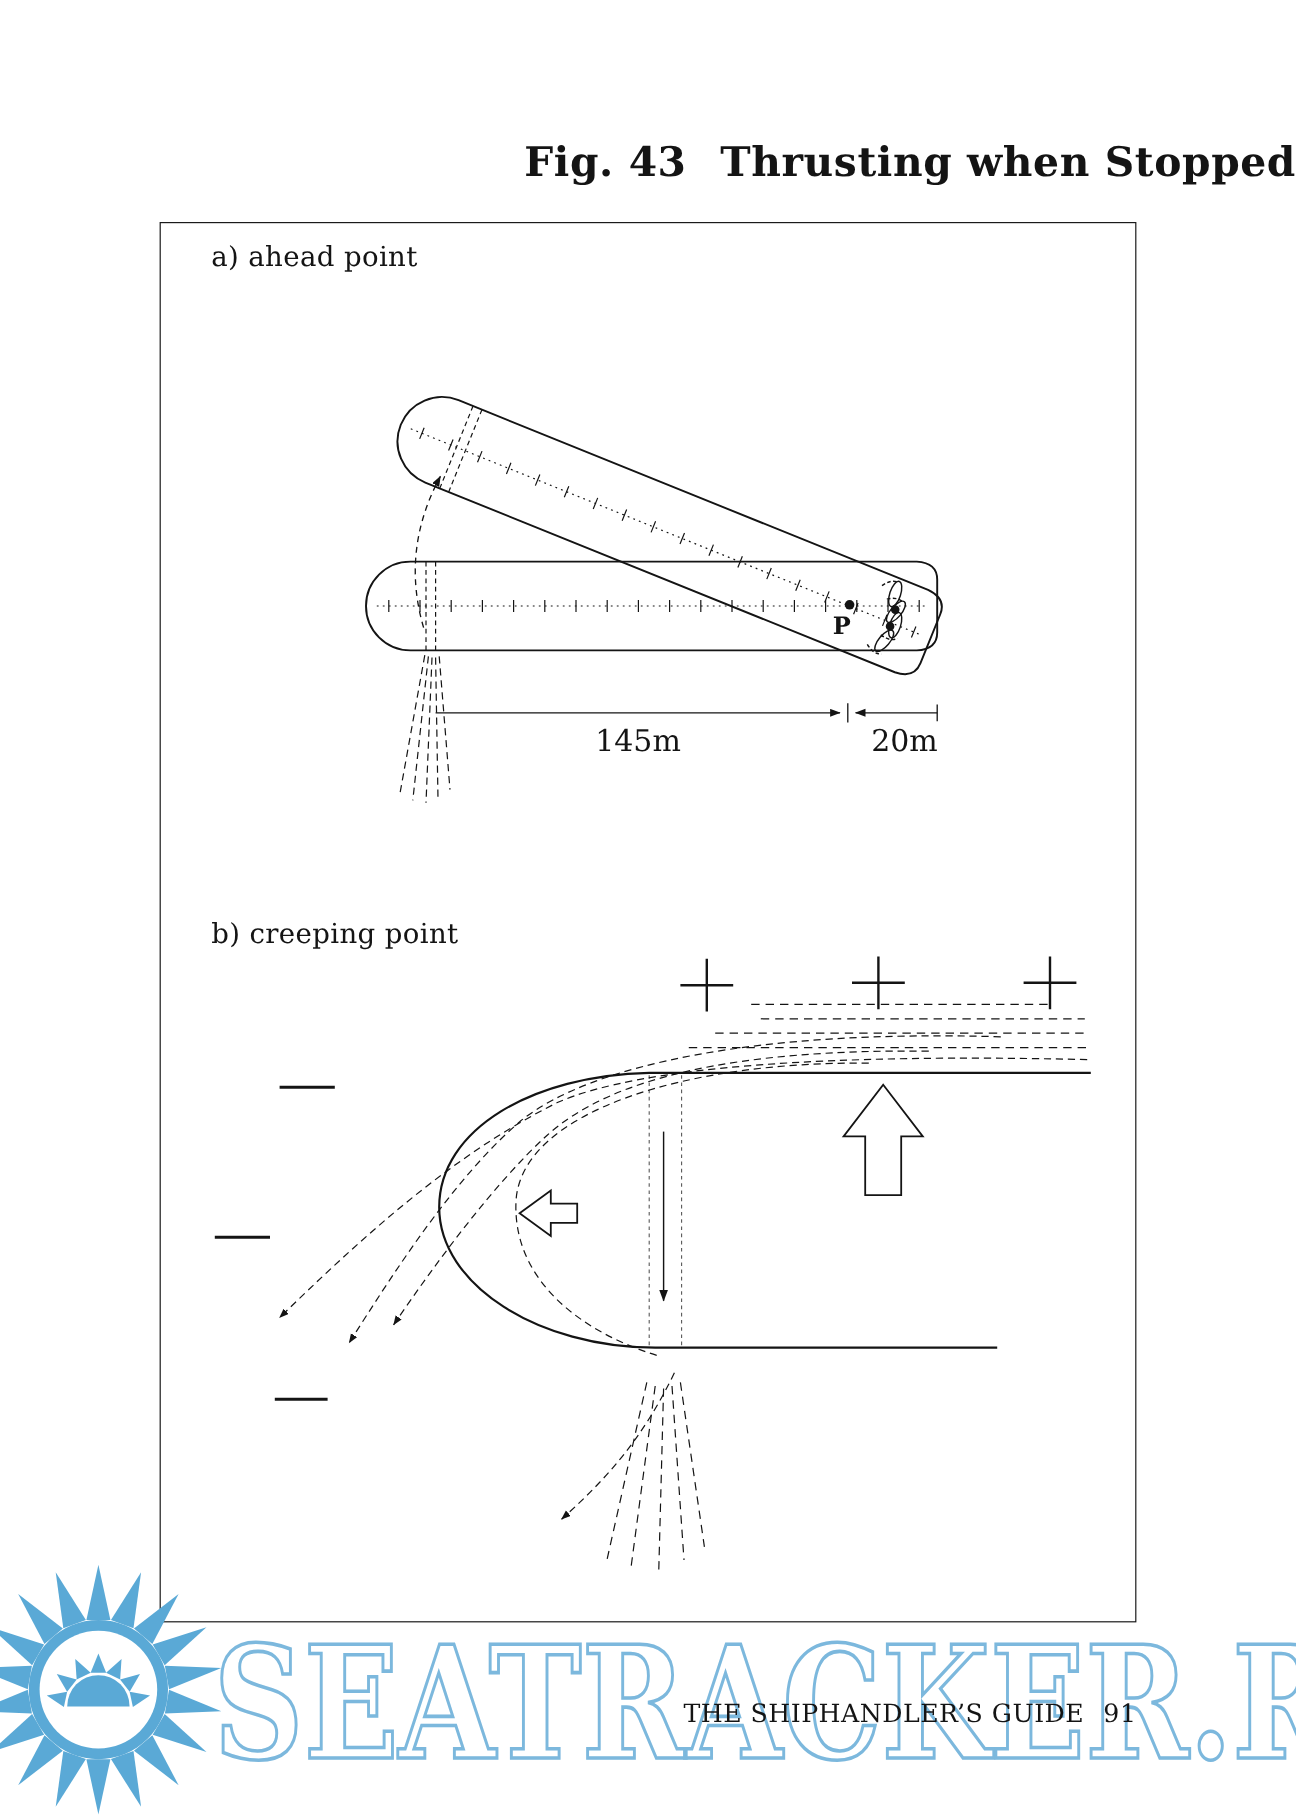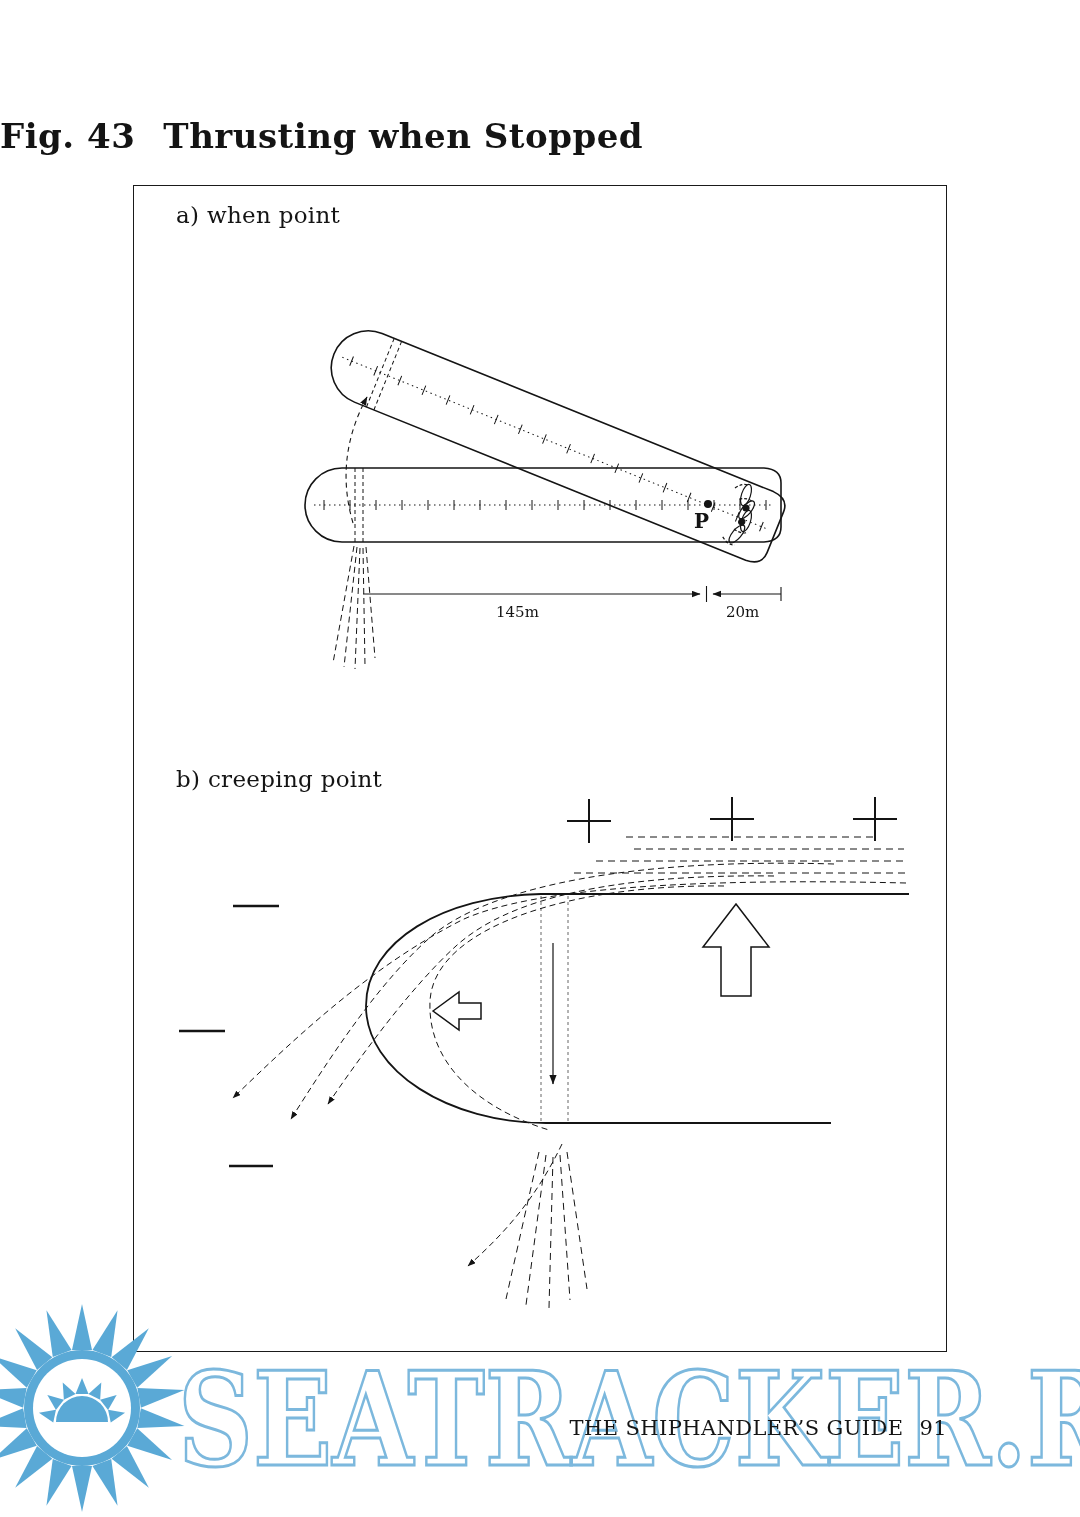--- a/index.html
+++ b/index.html
@@ -1,28 +1,28 @@
 <!DOCTYPE html>
 <html><head>
 <meta charset="utf-8">
 <style>
   html,body{margin:0;padding:0;background:#e8e8e8;}
   .page{position:relative;width:1080px;height:1517px;background:#ffffff;overflow:hidden;
         font-family:"DejaVu Serif",serif;color:#141414;}
-  .title{position:absolute;top:116px;left:0;width:100%;text-align:left;margin:0;
+  .title{position:absolute;top:116px;left:0;width:100%;text-align:right;margin:0;
          font-size:34px;font-weight:700;letter-spacing:.5px;}
   .title .fig-no{margin-right:28px;}
   .frame{position:absolute;left:133px;top:185px;width:814px;height:1167px;
          border:1.6px solid #1a1a1a;box-sizing:border-box;}
   .art{position:absolute;left:0;top:0;}
   .sec-label{position:absolute;font-size:23px;letter-spacing:.3px;}
   .a-lbl{left:42px;top:16px;}
   .b-lbl{left:42px;top:580px;}
   .p-lbl{position:absolute;left:560px;top:323px;font-size:20px;font-weight:700;}
-  .dim{position:absolute;font-size:15px;text-align:right;}
+  .dim{position:absolute;font-size:25px;text-align:right;}
   .dim145{left:362px;top:417px;}
   .dim25{left:592px;top:417px;}
   .watermark{position:absolute;left:178px;top:1352px;z-index:6;white-space:nowrap;
              font-family:"DejaVu Serif",serif;font-weight:700;font-size:130px;line-height:1.05;
              color:rgba(255,255,255,.45);-webkit-text-stroke:3px #7cb8dd;
              transform:scaleX(.80);transform-origin:left center;pointer-events:none;}
   .sun{position:absolute;left:-30px;top:1303px;z-index:5;pointer-events:none;}
   .footer{position:absolute;top:1416px;left:133px;width:814px;text-align:right;z-index:7;
           font-size:21px;letter-spacing:.4px;}
   .footer .pageno{margin-left:16px;}
@@ -31,21 +31,21 @@
 <body>
 
 <div class="page">
 
   <h1 class="title">
     <span class="fig-no">Fig. 43</span><span>Thrusting when Stopped</span>
   </h1>
 
   <div class="frame">
 
-    <span class="sec-label a-lbl">a) when point</span>
+    <span class="sec-label a-lbl">a) ahead point</span>
     <span class="sec-label b-lbl">b) creeping point</span>
     <span class="p-lbl">P</span>
     <span class="dim dim145">145m</span>
     <span class="dim dim25">20m</span>
 
     <svg class="art" width="811" height="1164" viewBox="0 0 811 1164">
       <defs>
         <marker id="arrS" markerWidth="9" markerHeight="8" refX="7.5" refY="3" orient="auto">
           <path d="M0 0 L8 3 L0 6 Z" fill="#141414" stroke="none"></path>
         </marker>

